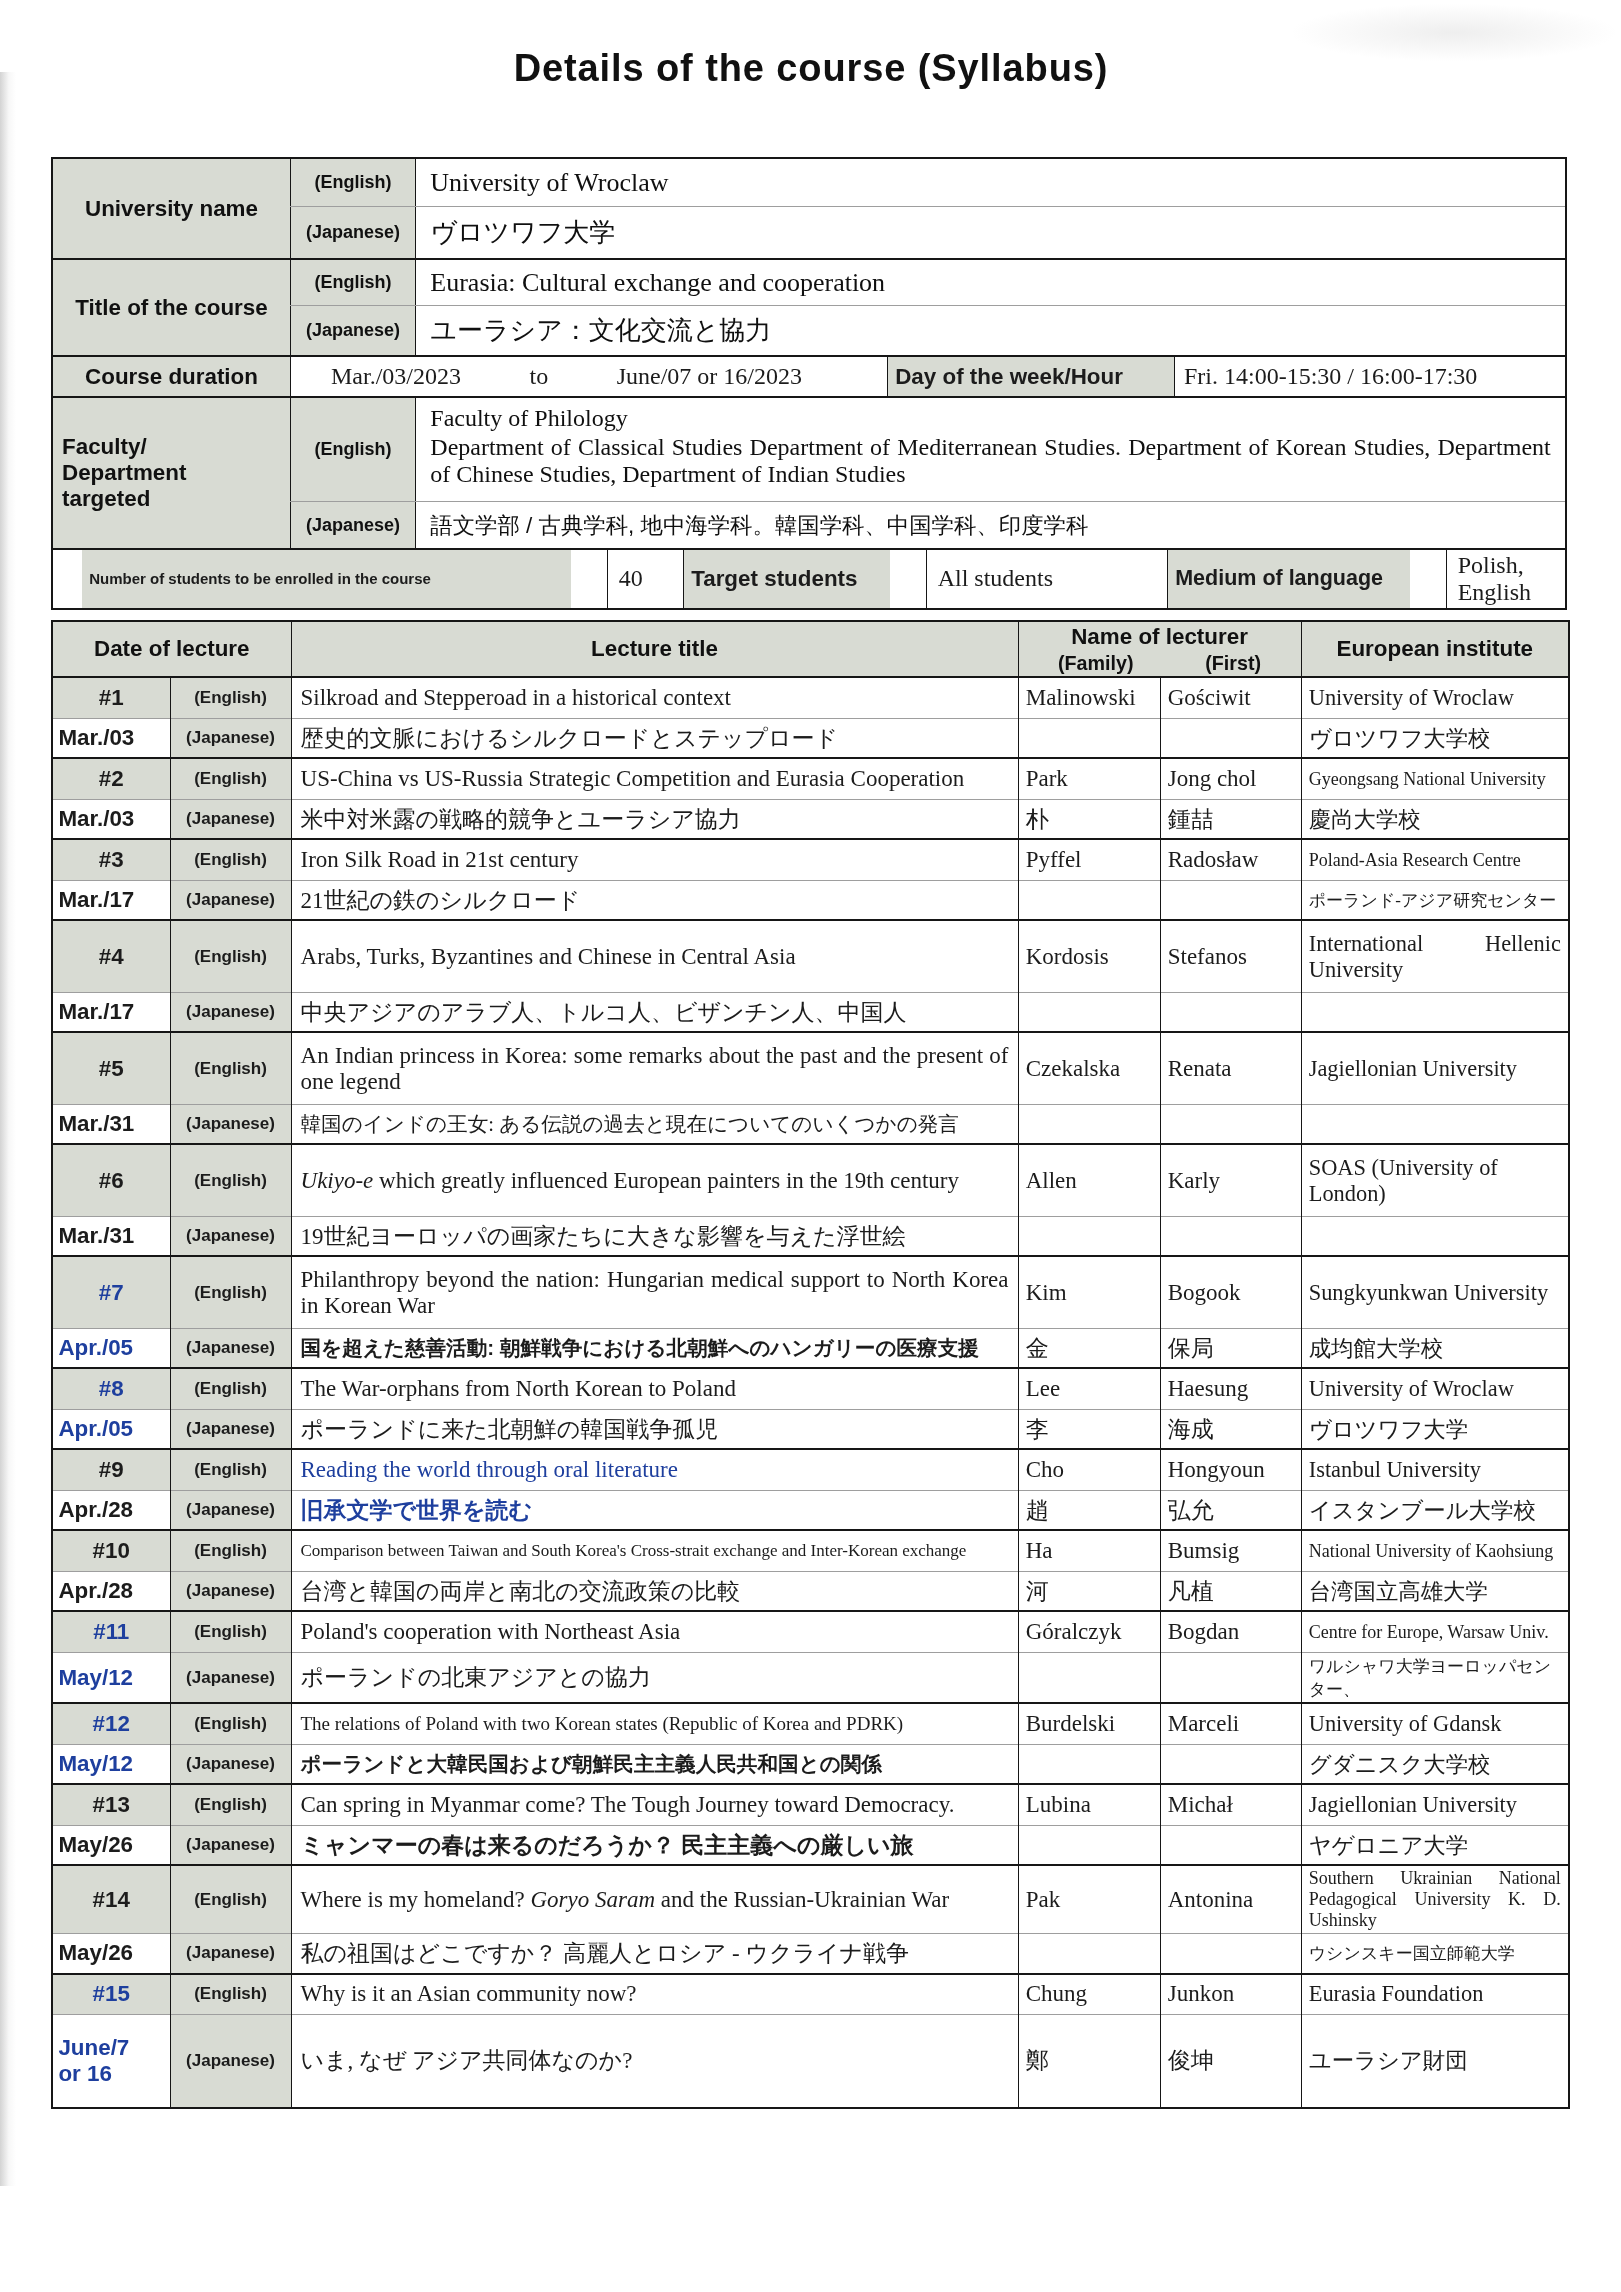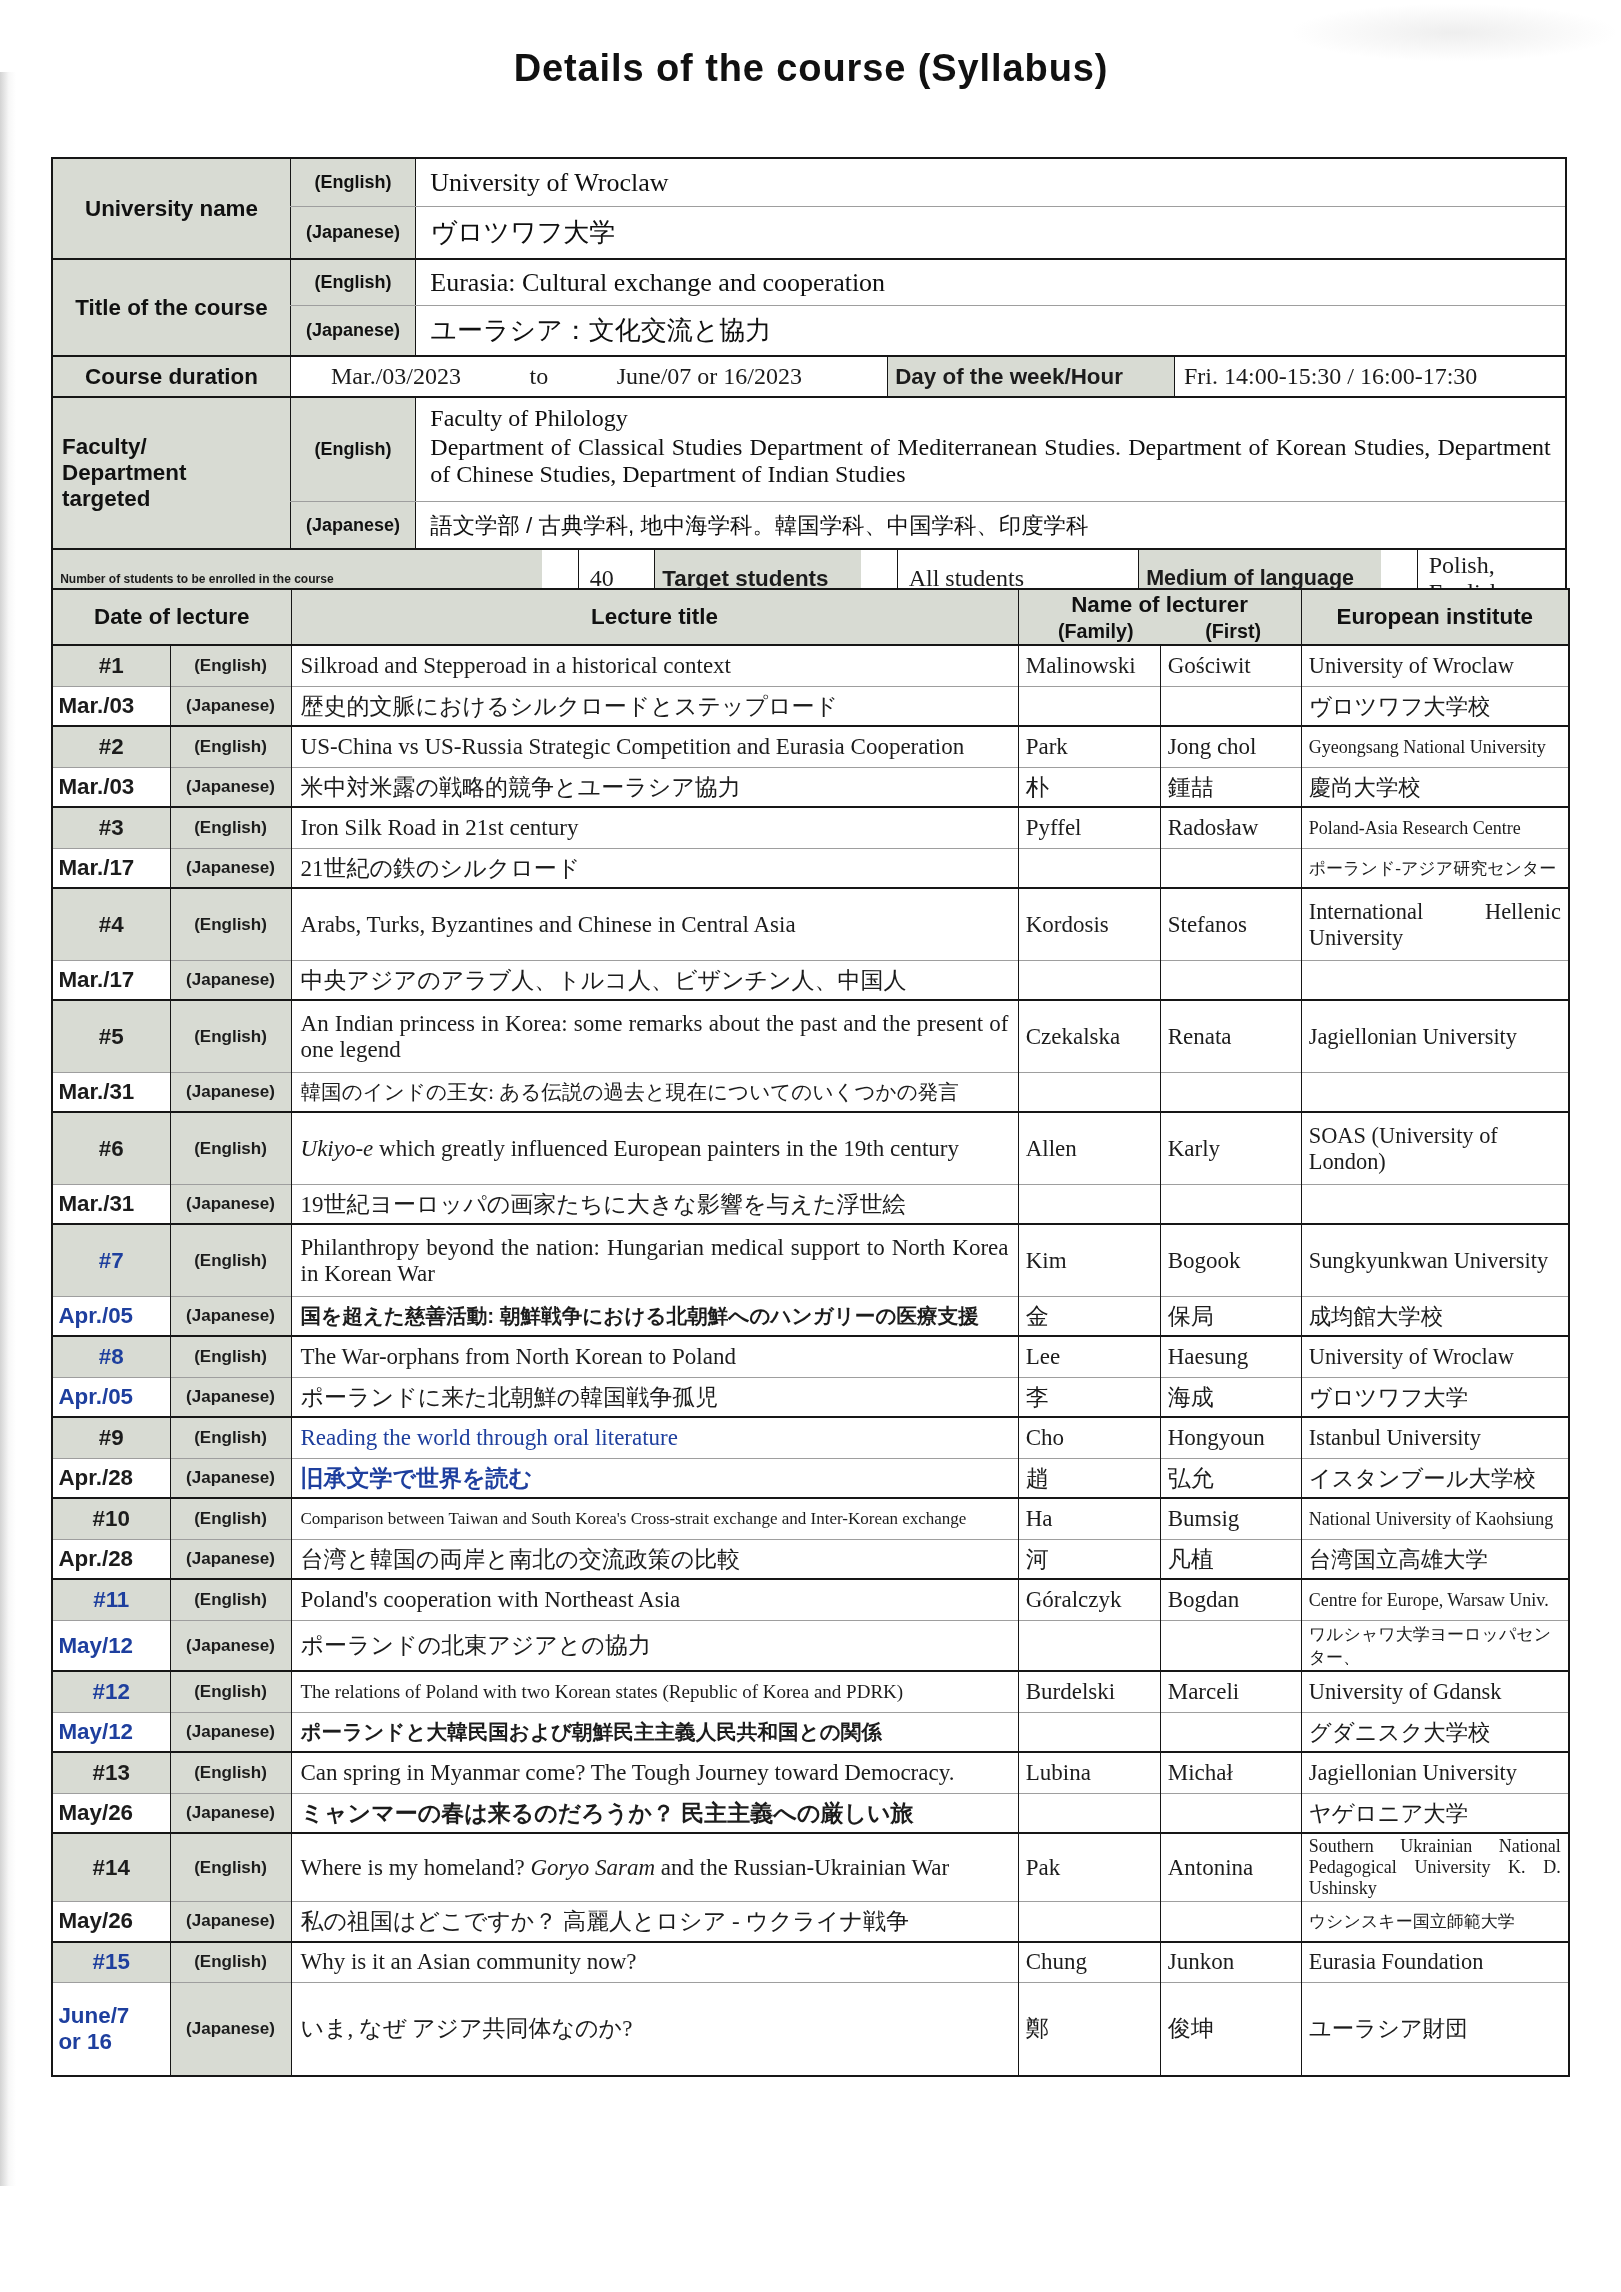--- a/index.html
+++ b/index.html
@@ -97,29 +97,29 @@
   }
   .sec.numbers{min-height:45px;}
   .numbers .n-lbl{
     background:var(--grey);display:flex;align-items:center;
     font-weight:700;padding:1.8px 7.2px;
   }
   .numbers .n-val{
     display:flex;align-items:center;border-left:1.8px solid var(--line);
     font-family:"Liberation Serif","DejaVu Serif",serif;font-size:24px;padding:1.8px 10.7px;margin-left:36px;
   }
-  .n1{flex:0 0 489px;font-size:12px;}
+  .n1{flex:0 0 489px;font-size:15px;margin-left:29px;}
   .n2{flex:0 0 76px;}
   .n3{flex:0 0 207px;border-left:1.8px solid var(--line);font-size:22.4px;}
   .n4{flex:0 0 241px;}
   .n5{flex:0 0 243px;border-left:1.8px solid var(--line);font-size:21.5px;}
   .n6{flex:1;}
   
   table.main{
-    position:absolute;left:51px;top:588px;
+    position:absolute;left:51px;top:620px;
     width:1516px;border-collapse:collapse;
     border:2.7px solid var(--line);
     table-layout:fixed;
   }
   table.main th, table.main td{
     border-left:1.8px solid var(--line);
     vertical-align:middle;
     overflow:hidden;
   }
   table.main thead tr{height:56px;}

